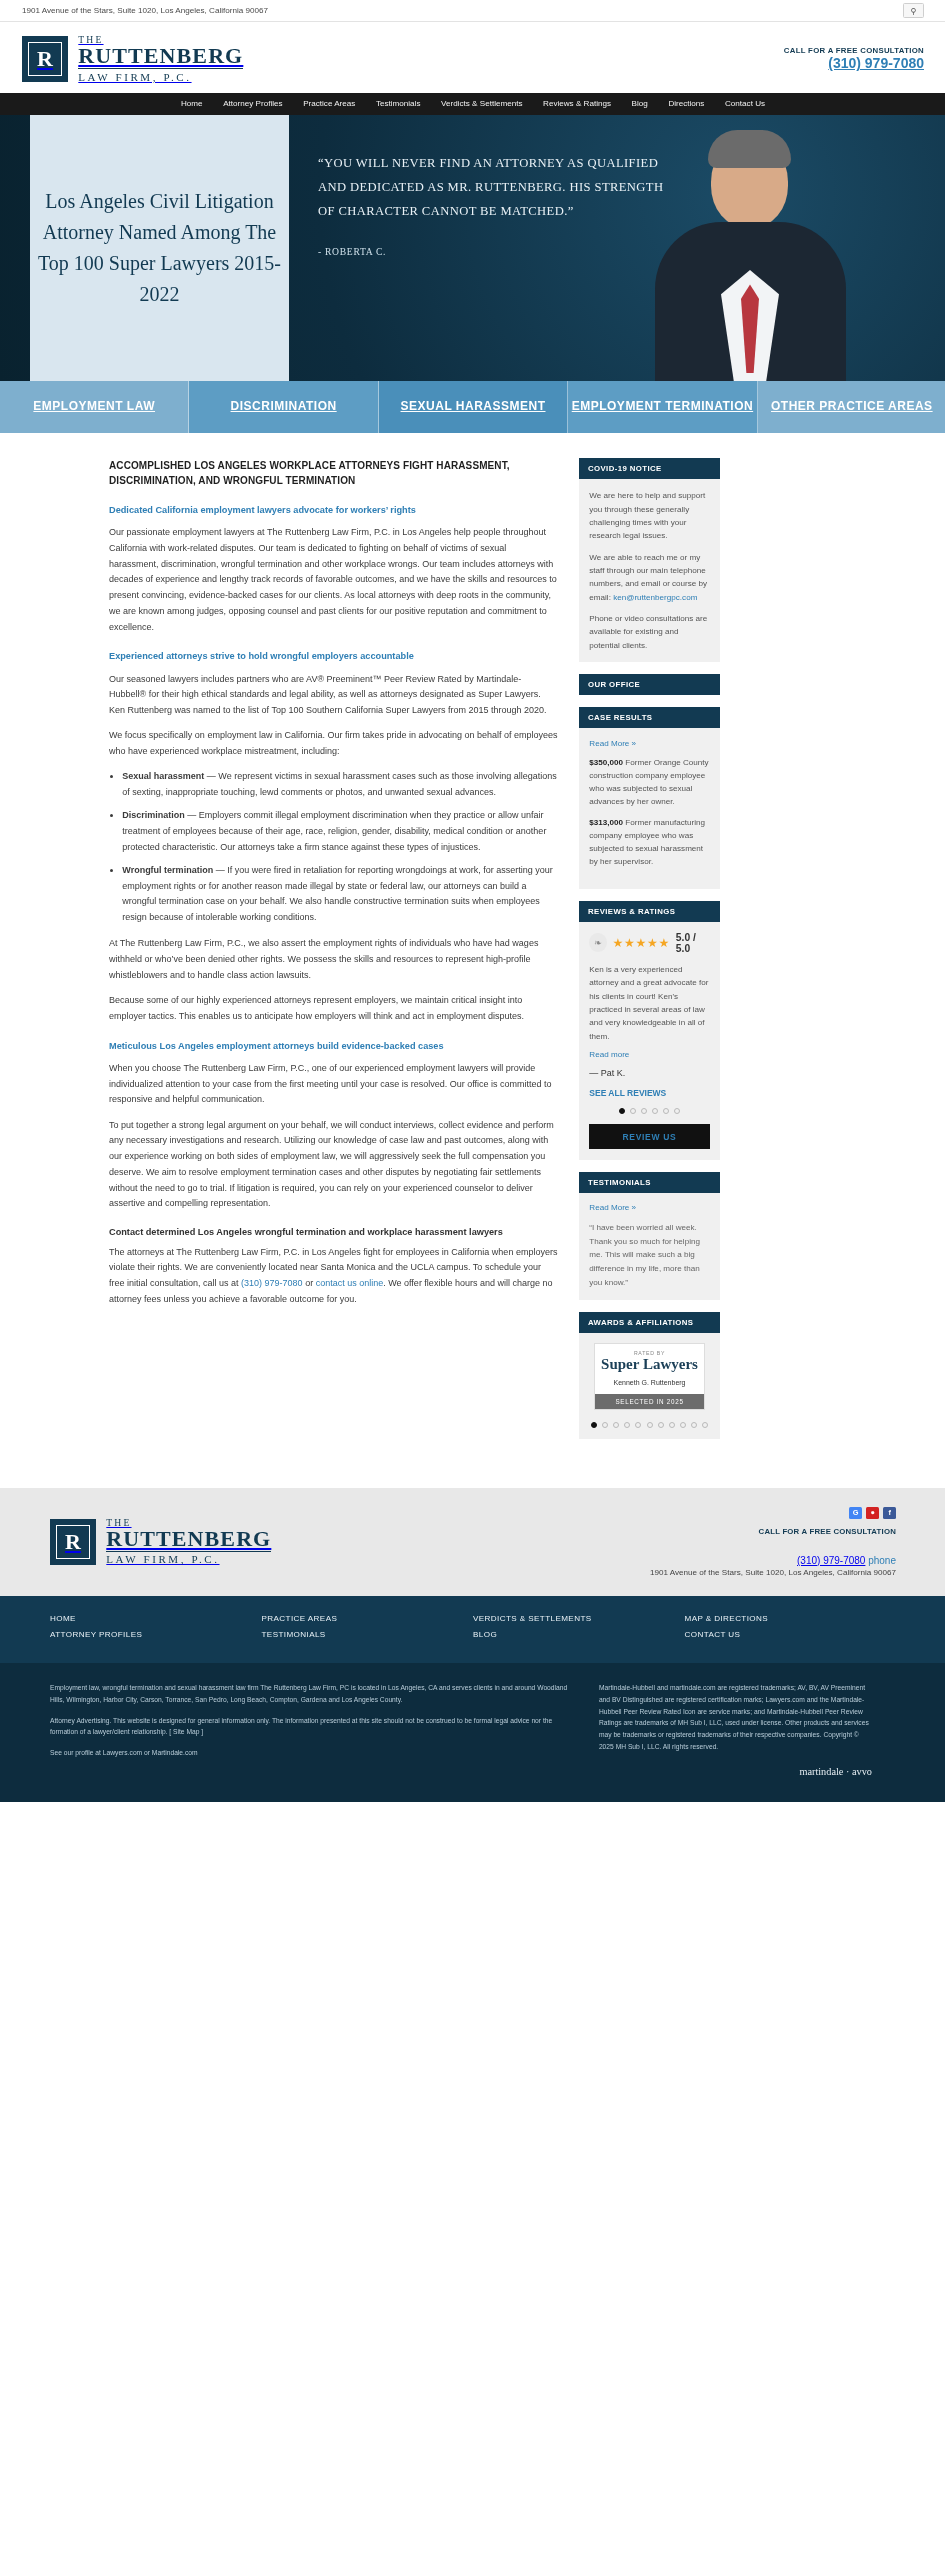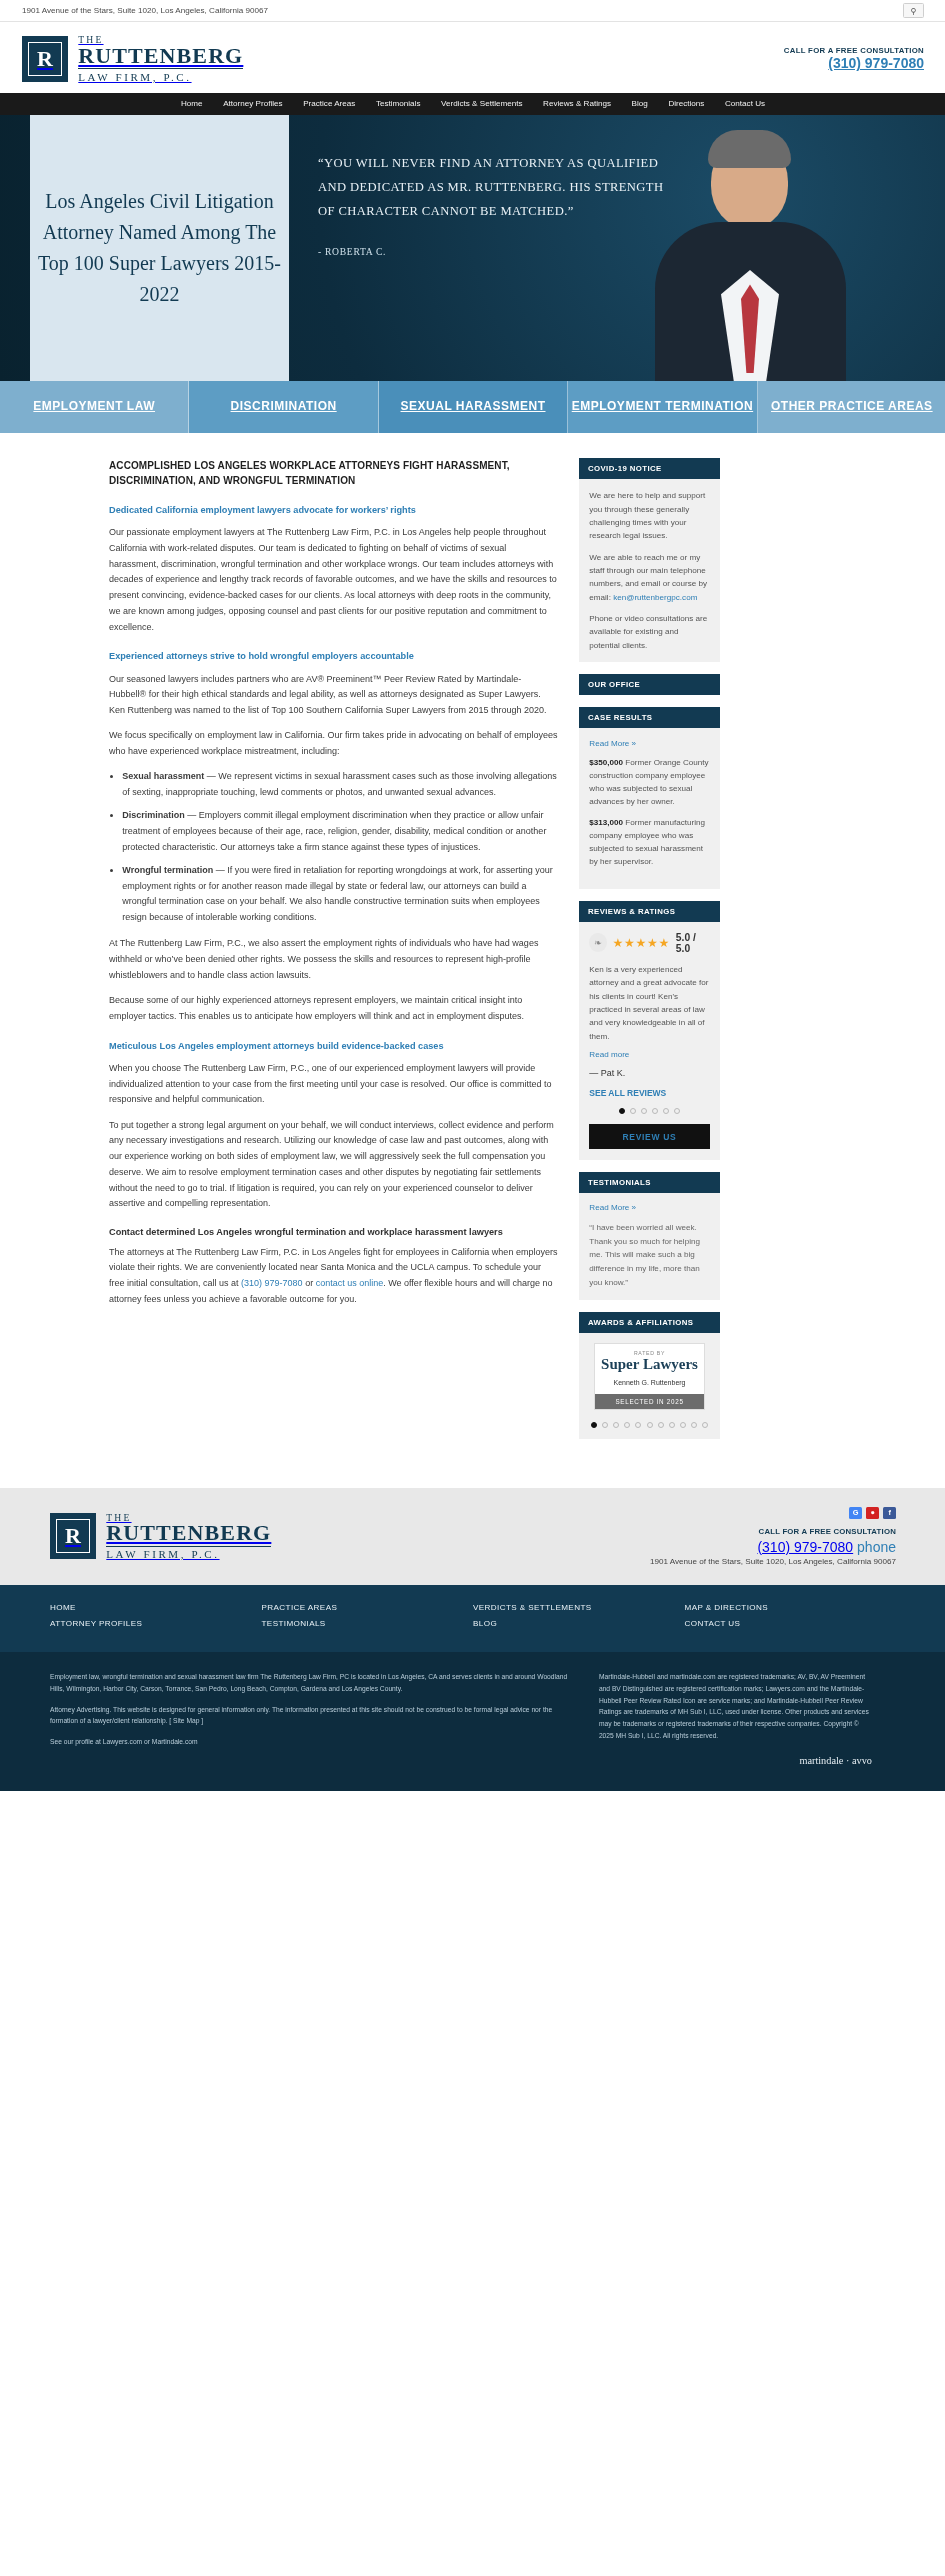--- a/index.html
+++ b/index.html
@@ -241,21 +241,21 @@
   .social { display: flex; gap: 4.4px; justify-content: flex-end; margin-bottom: 7.4px; }
   .social i {
     width: 12.6px; height: 12.6px; border-radius: 1.5px; color: #fff;
     font-size: 7.4px; font-style: normal; font-weight: bold;
     display:flex; align-items:center; justify-content:center;
   }
   .s-g { background: #4285f4; }
   .s-y { background: #d32323; }
   .s-f { background: #3b5998; }
   .footer-right .call { font-size: 7.8px; font-weight: bold; color: #123a52; letter-spacing: 0.2px;}
-  .footer-right .ph { font-size: 14px; color: #2f7fb5; margin-top: 3px; }
+  .footer-right .ph { font-size: 10px; color: #2f7fb5; margin-top: 19px; }
   .footer-right .adr { font-size: 8.1px; color: #444; margin-top: 2.2px; }
 
   .footer-nav {
     background: #123a52; color: #fff; padding: 18px 50px;
     display: flex;
   }
   .footer-nav .col { flex: 1; }
   .footer-nav a {
     display: block; color: #eaf2f7; text-decoration: none;
     font-size: 8.1px; letter-spacing: 0.4px; margin-bottom: 6.7px;

